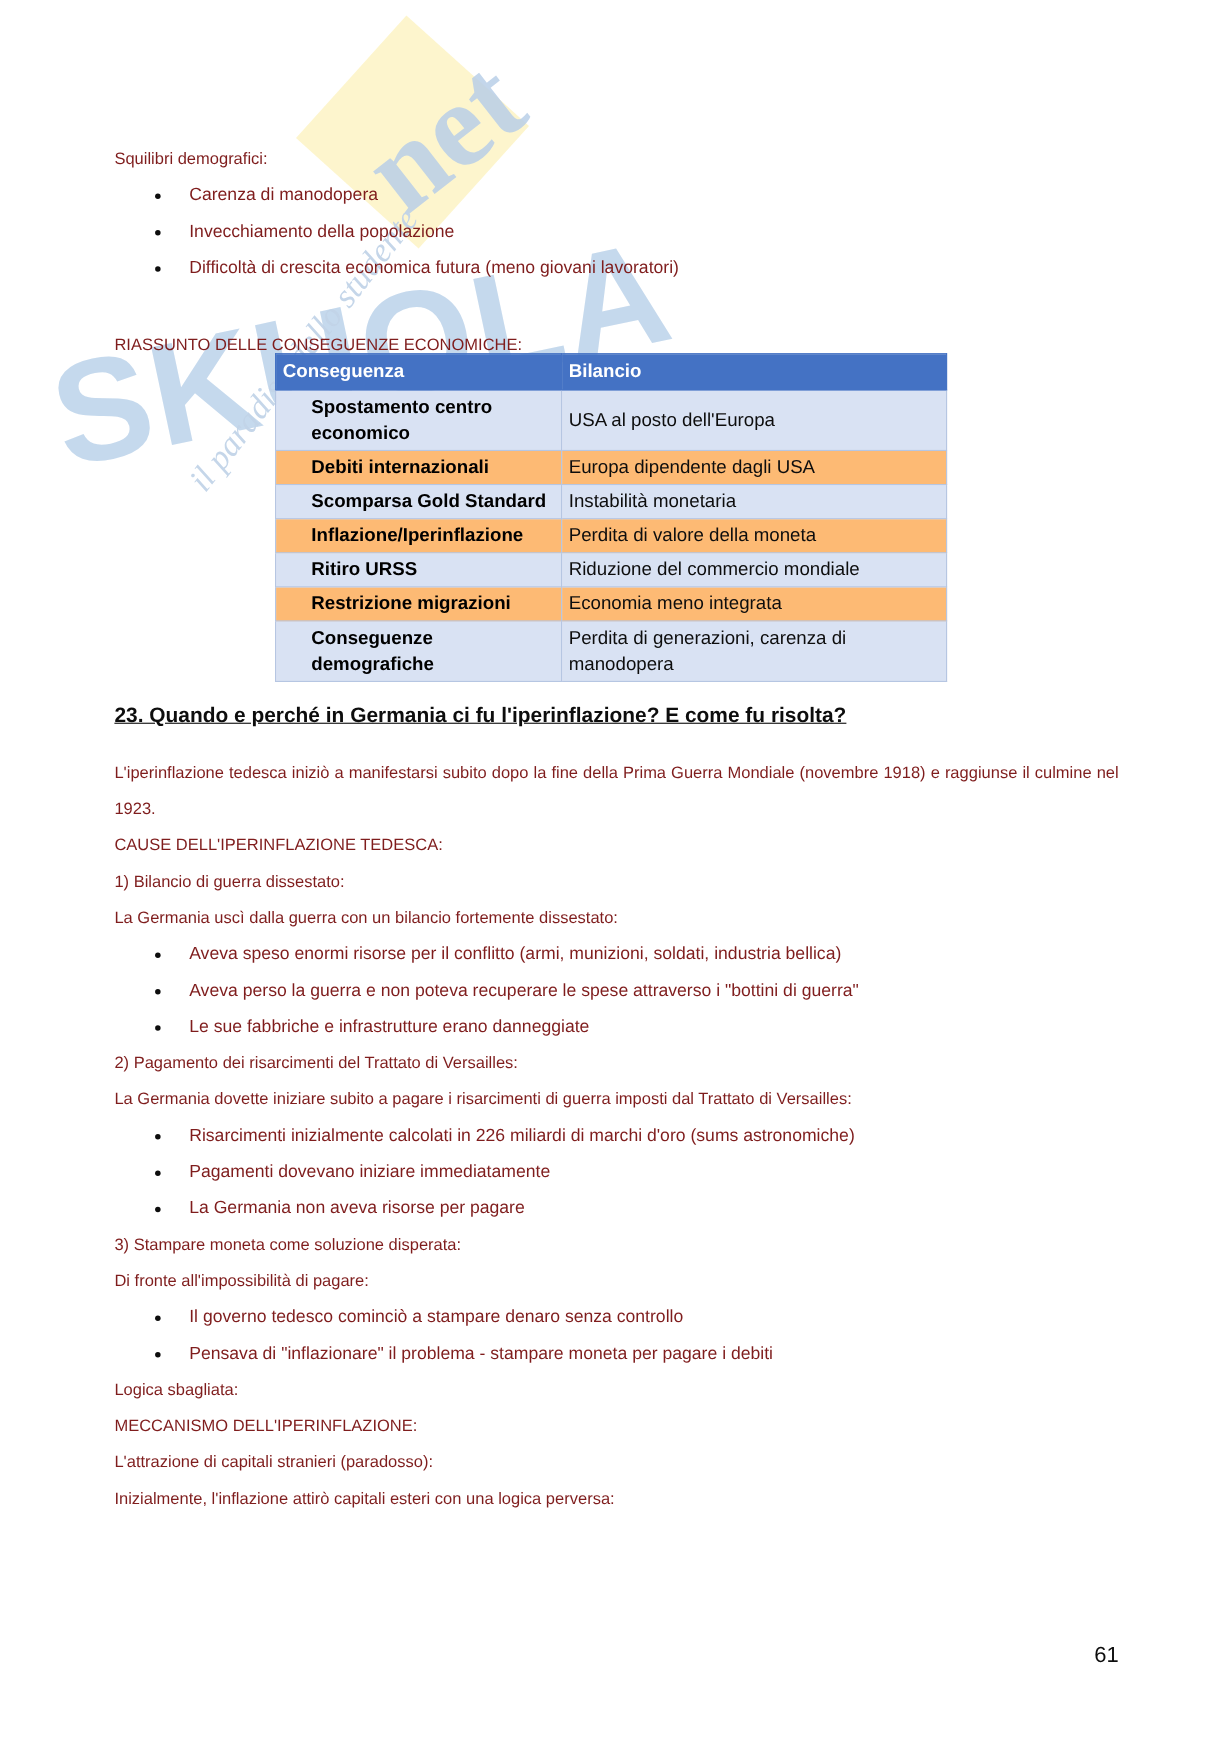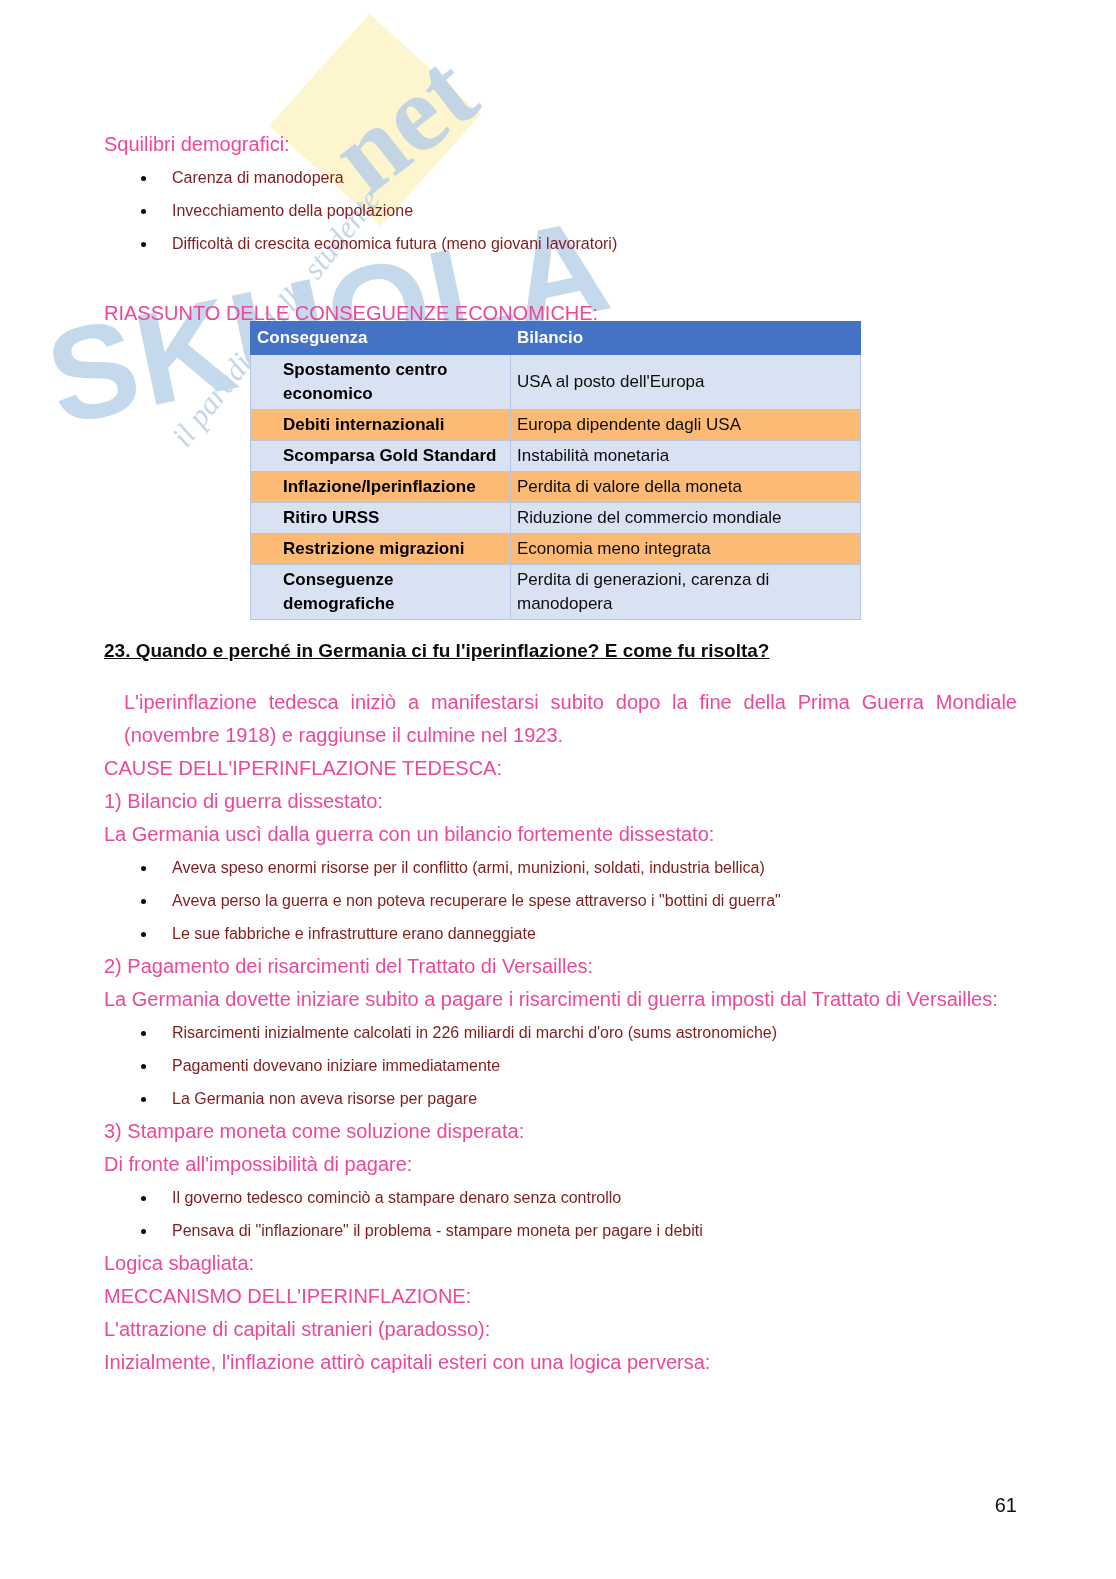--- a/index.html
+++ b/index.html
@@ -73,26 +73,26 @@
     z-index: 2;
     padding: 0;
   }
   .content {
     position: absolute;
     left: 104px;
     top: 128px;
     width: 913px;
   }
   .para {
-    font-size: 20px;
+    font-size: 15px;
     line-height: 33px;
     margin: 0 0 0 0;
-    color: #ec4899;
-  }
-  .para.justify { text-align: justify; text-justify: inter-word; margin-left: 20px; }
+    color: #7f1d1d;
+  }
+  .para.justify { text-align: justify; text-justify: inter-word; }
   .gap-lg { height: 37px; }
 
   ul.bullets {
     list-style: none;
     margin: 0;
     padding: 0;
   }
   ul.bullets li {
     position: relative;
     font-size: 16px;

